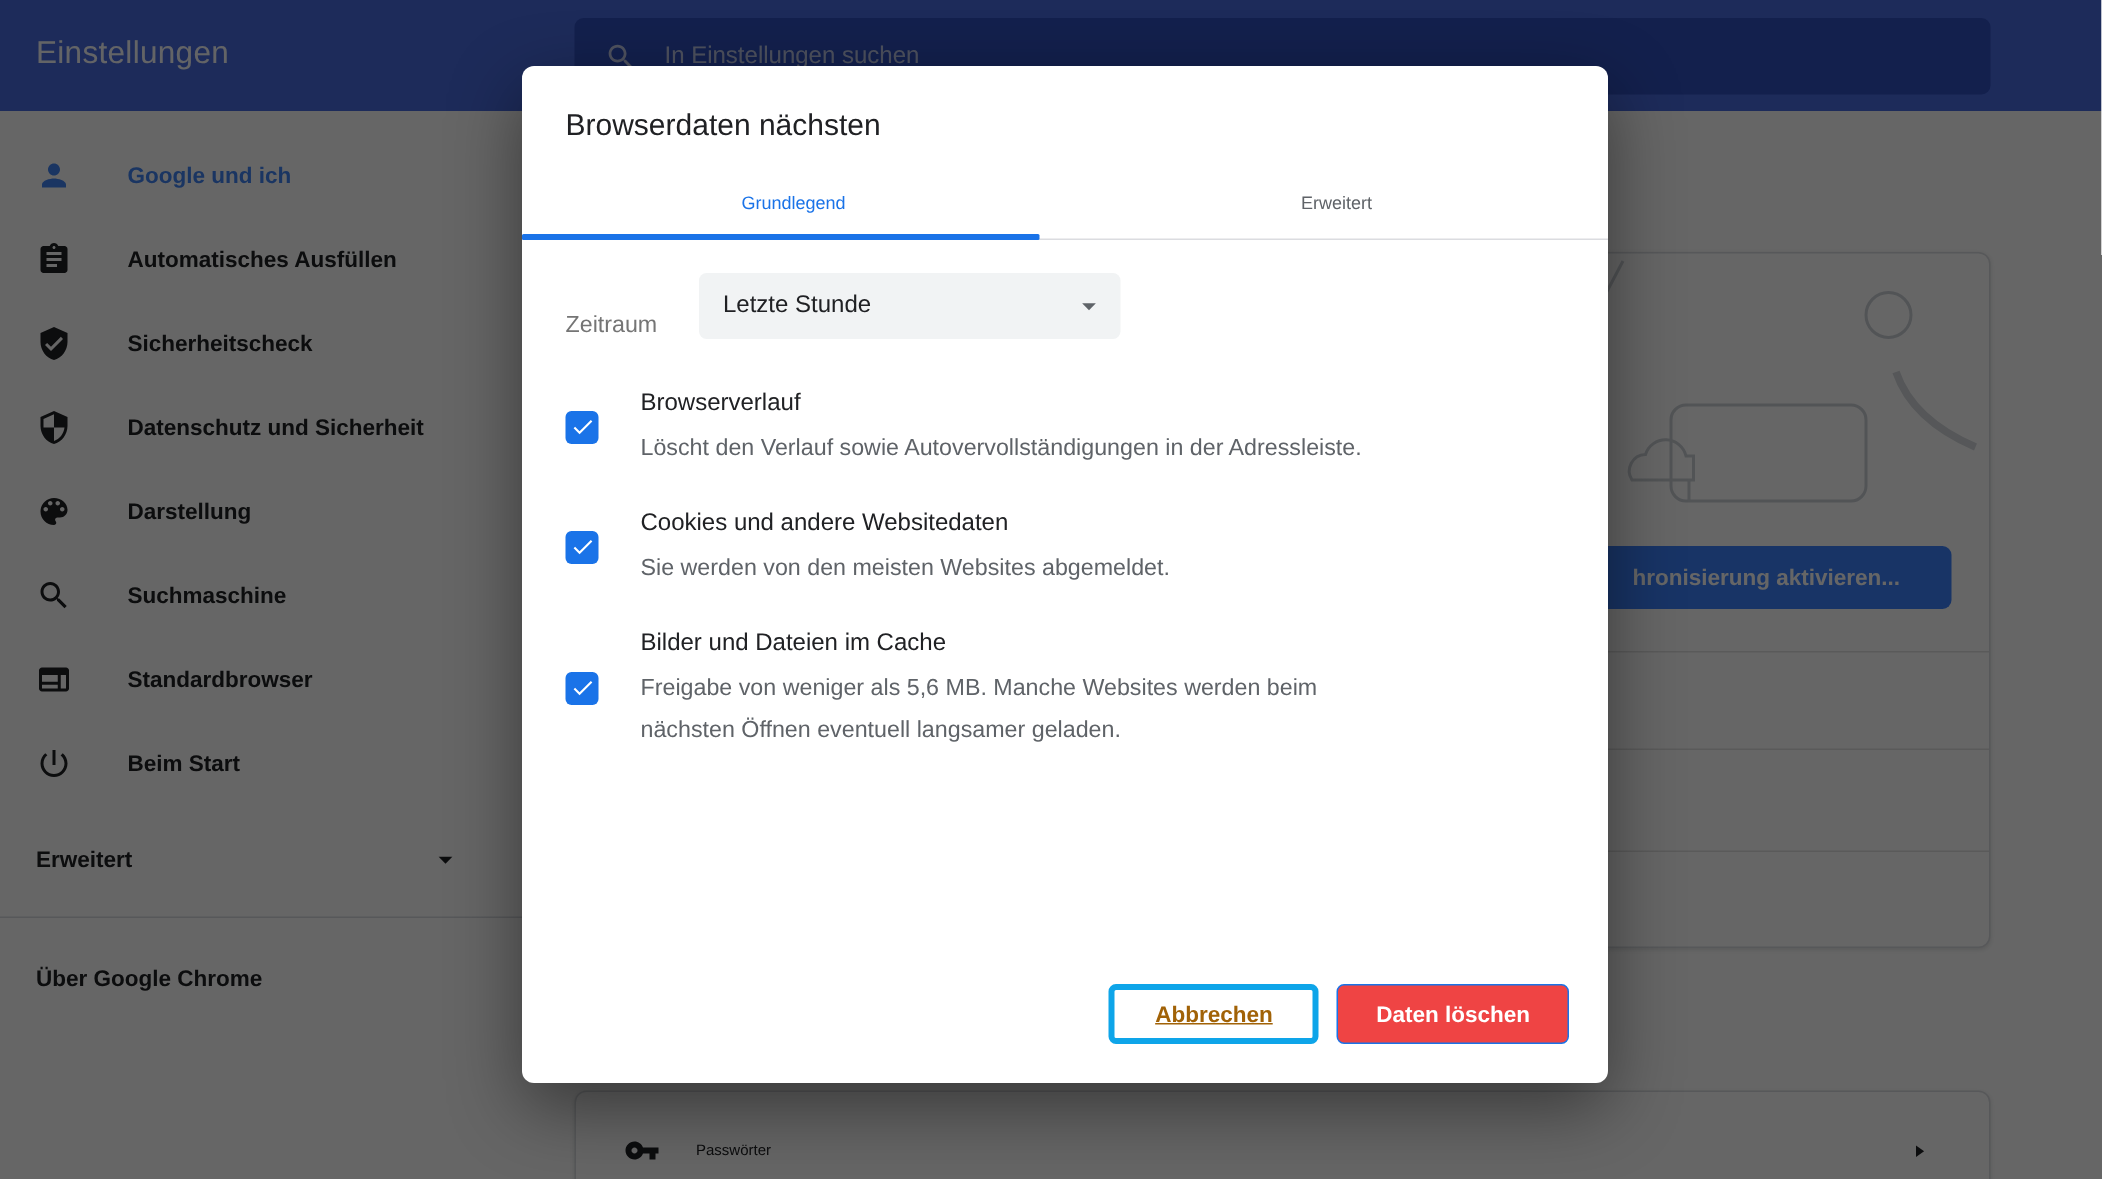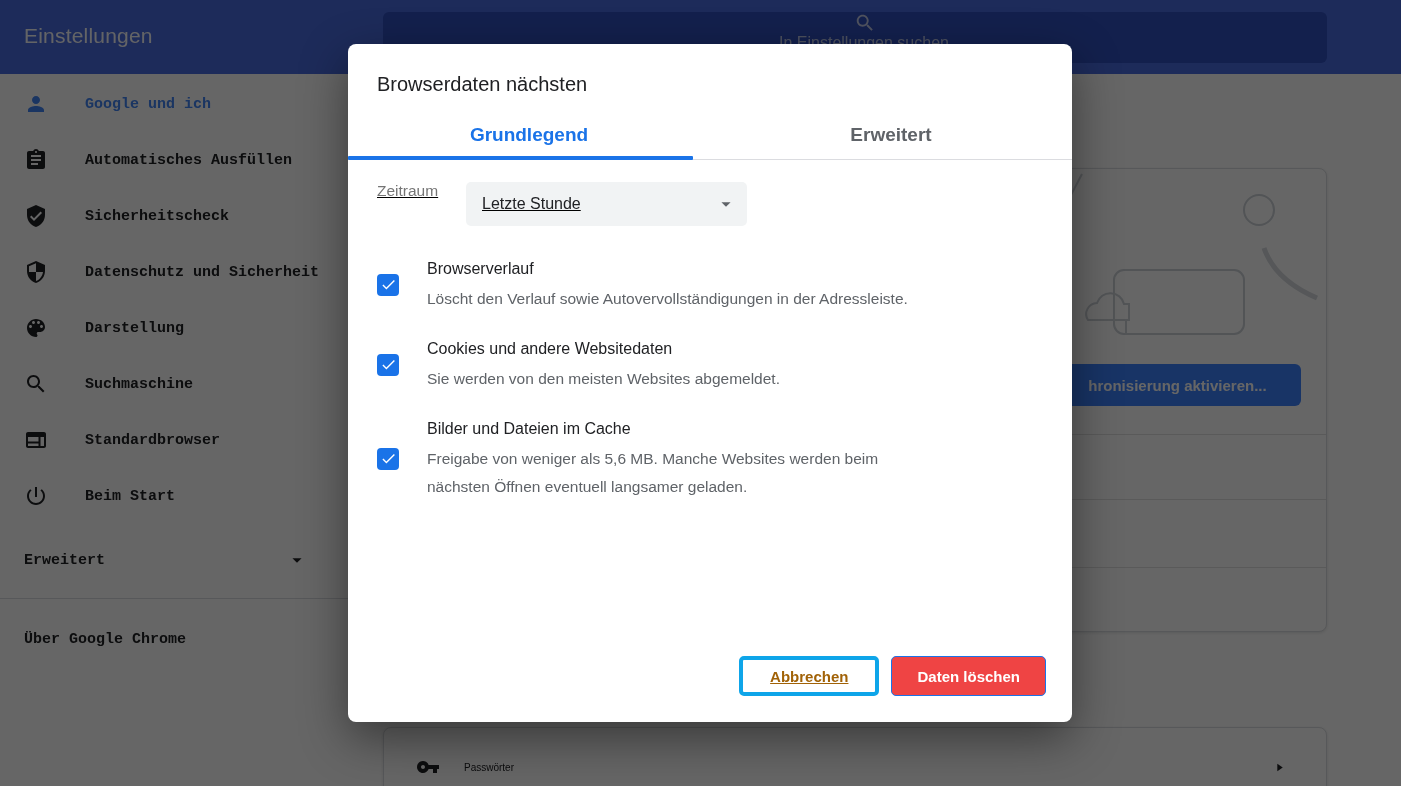--- a/index.html
+++ b/index.html
@@ -3,26 +3,26 @@
 <meta charset="utf-8">
 <style>
   * { margin:0; padding:0; box-sizing:border-box; }
   html,body { width:1401px; height:786px; overflow:hidden; background:#fff;
               font-family:"Liberation Sans", sans-serif; }
   .stage { position:relative; width:1401px; height:786px; overflow:hidden; background:#fff; }
 
   
   .header { position:absolute; left:0; top:0; width:1401px; height:74px; background:#44149e0; background:#4a6ce0; z-index:1; }
   .header-title { position:absolute; left:24px; top:24px; font-size:21px; color:rgba(255,255,255,.96); letter-spacing:.2px; }
-  .searchbox { position:absolute; left:383px; top:12px; width:944px; height:51px; border-radius:6px; background:#3050c0; display:flex; align-items:center;flex-direction:column; }
+  .searchbox { position:absolute; left:383px; top:12px; width:944px; height:51px; border-radius:6px; background:#3050c0; display:flex; align-items:center; }
   .searchbox .mag { margin-left:20px; width:22px; height:22px; fill:rgba(255,255,255,.72); flex:none; }
   .searchbox .ph { margin-left:18px; font-size:16px; color:rgba(255,255,255,.70); }
 
   
-  .sidebar { position:absolute; left:0; top:74px; width:348px; height:712px; background:#fff; z-index:1; padding-top:2px;font-family:Liberation Mono, monospace; }
+  .sidebar { position:absolute; left:0; top:74px; width:348px; height:712px; background:#fff; z-index:1; padding-top:15px; }
   .side-item { display:flex; align-items:center; height:56px; padding-left:24px; cursor:pointer; }
   .side-item svg { width:24px; height:24px; fill:#202124; flex:none; }
   .side-item .lbl { margin-left:37px; font-size:15px; font-weight:700; color:#202124; }
   .side-item.active svg { fill:#4285f4; }
   .side-item.active .lbl { color:#4285f4; }
   .side-row2 { display:flex; align-items:center; height:56px; padding-left:24px; cursor:pointer; }
   .side-row2 .lbl { font-size:15px; font-weight:700; color:#202124; }
   .side-row2 .caret { margin-left:auto; margin-right:40px; width:22px; height:22px; fill:#202124; }
   .side-row2 .ext { margin-left:auto; margin-right:34px; width:25px; height:25px; fill:#202124; }
   .side-divider { height:1px; background:#dadce0; margin-top:10px; margin-bottom:12px; }
@@ -42,26 +42,26 @@
   .pw-card svg.arrow { margin-left:auto; margin-right:40px; width:13px; height:13px; fill:#202124; }
 
   
   .scrim { position:absolute; inset:0; background:rgba(0,0,0,.6); z-index:50; }
 
   
   .dialog { position:absolute; left:348px; top:44px; width:724px; height:678px; background:#fff; border-radius:8px;
             box-shadow:0 16px 48px rgba(0,0,0,.45); z-index:100; }
   .dlg-title { margin:26px 29px 0; font-size:20px; line-height:28px; color:#202124; }
   .tabstrip { position:relative; margin-top:12px; height:50px; display:flex; border-bottom:1px solid #dbdce0; }
-  .tab { width:50%; display:flex; align-items:center; justify-content:center; font-size:19px; font-weight:700; cursor:pointer; }
+  .tab { width:50%; display:flex; align-items:center; justify-content:center; font-size:12px; font-weight:400; cursor:pointer; }
   .tab.active { color:#1a73e8; }
   .tab.inactive { color:#5f6368; }
   .tab-underline { position:absolute; left:0; bottom:-1px; width:345px; height:4px; background:#1a73e8; border-radius:1px; }
   .dlg-body { padding:0 29px; }
-  .time-row { margin-top:22px; display:flex; align-items:flex-start;text-decoration:underline; }
+  .time-row { margin-top:22px; display:flex; align-items:flex-end; }
   .time-label { width:89px; font-size:15.5px; color:#757575; }
   .select { width:281px; height:44px; background:#f1f3f4; border-radius:5px; display:flex; align-items:center; cursor:pointer; }
   .select .val { margin-left:16px; font-size:16px; color:#202124; }
   .select svg { margin-left:auto; margin-right:10px; width:22px; height:22px; fill:#5f6368; }
   .chk-rows { margin-top:30px; }
   .chk-row { display:flex; align-items:center; margin-bottom:23px; }
   .checkbox { width:22px; height:22px; border-radius:4px; background:#1a73e8; flex:none; display:flex; align-items:center; justify-content:center; cursor:pointer; }
   .checkbox svg { width:17px; height:17px; fill:#fff; }
   .chk-text { margin-left:28px; max-width:600px; }
   .chk-label { font-size:16px; line-height:25px; color:#202124; }

